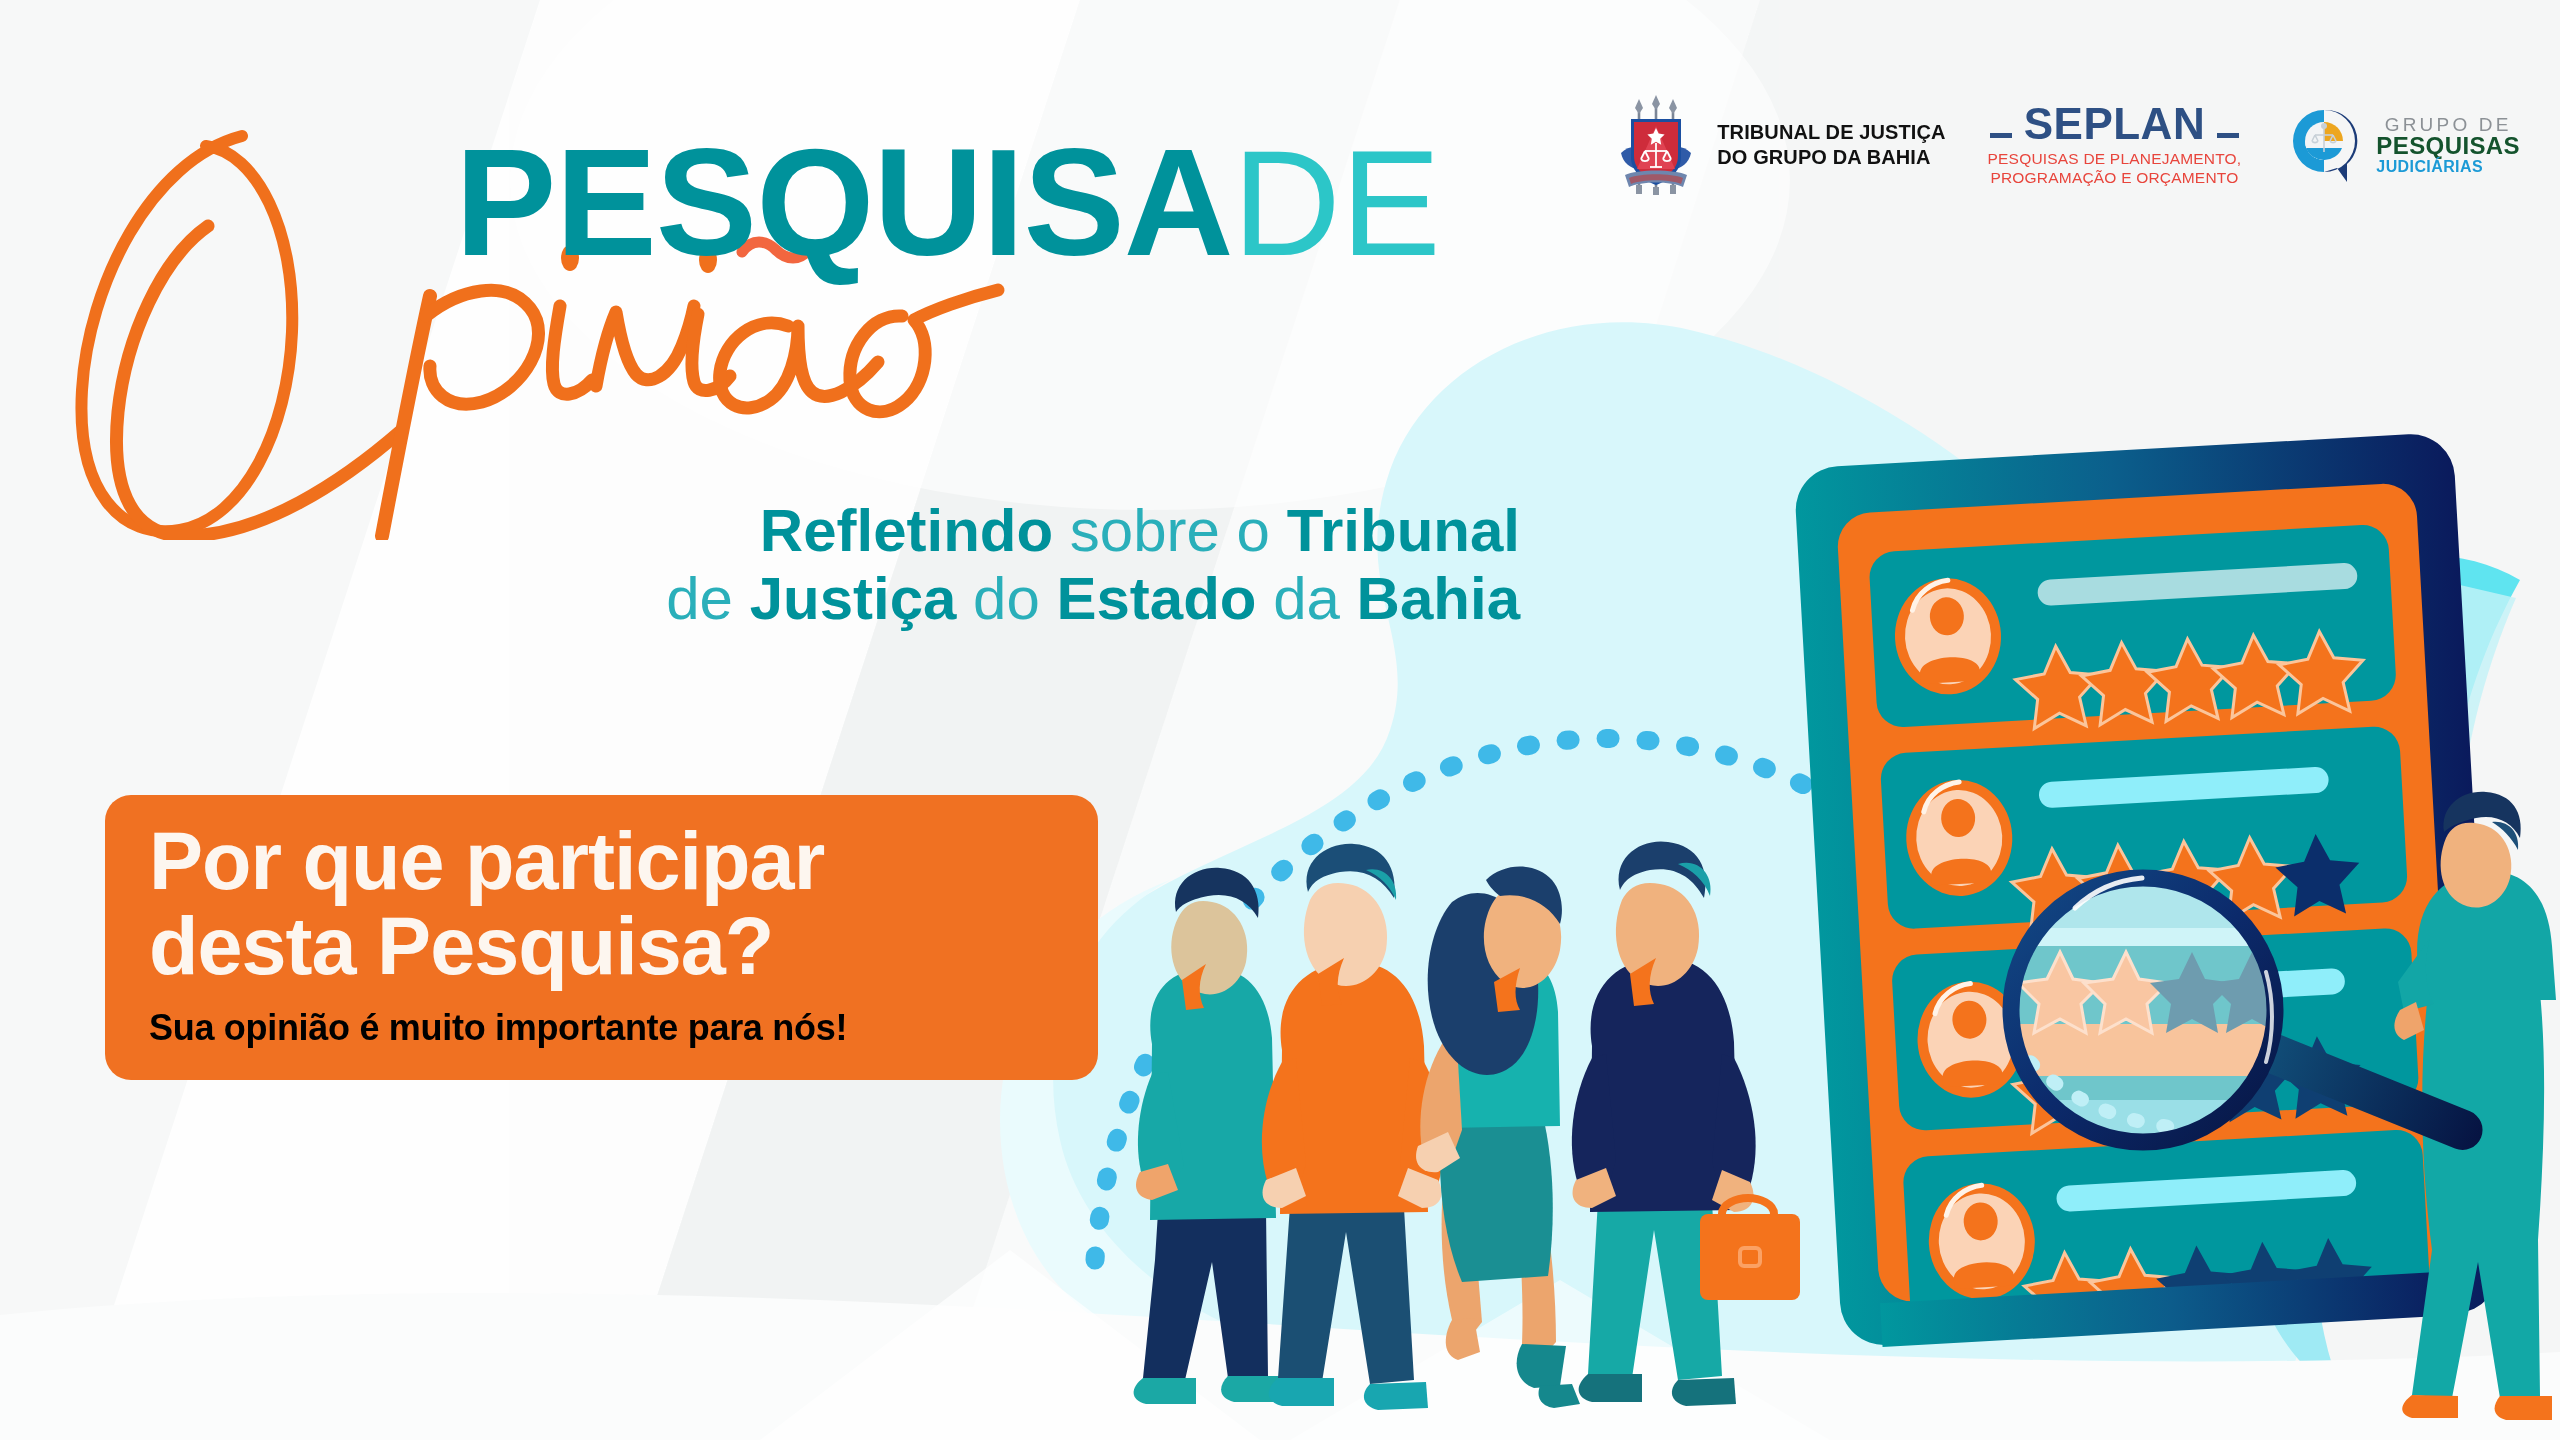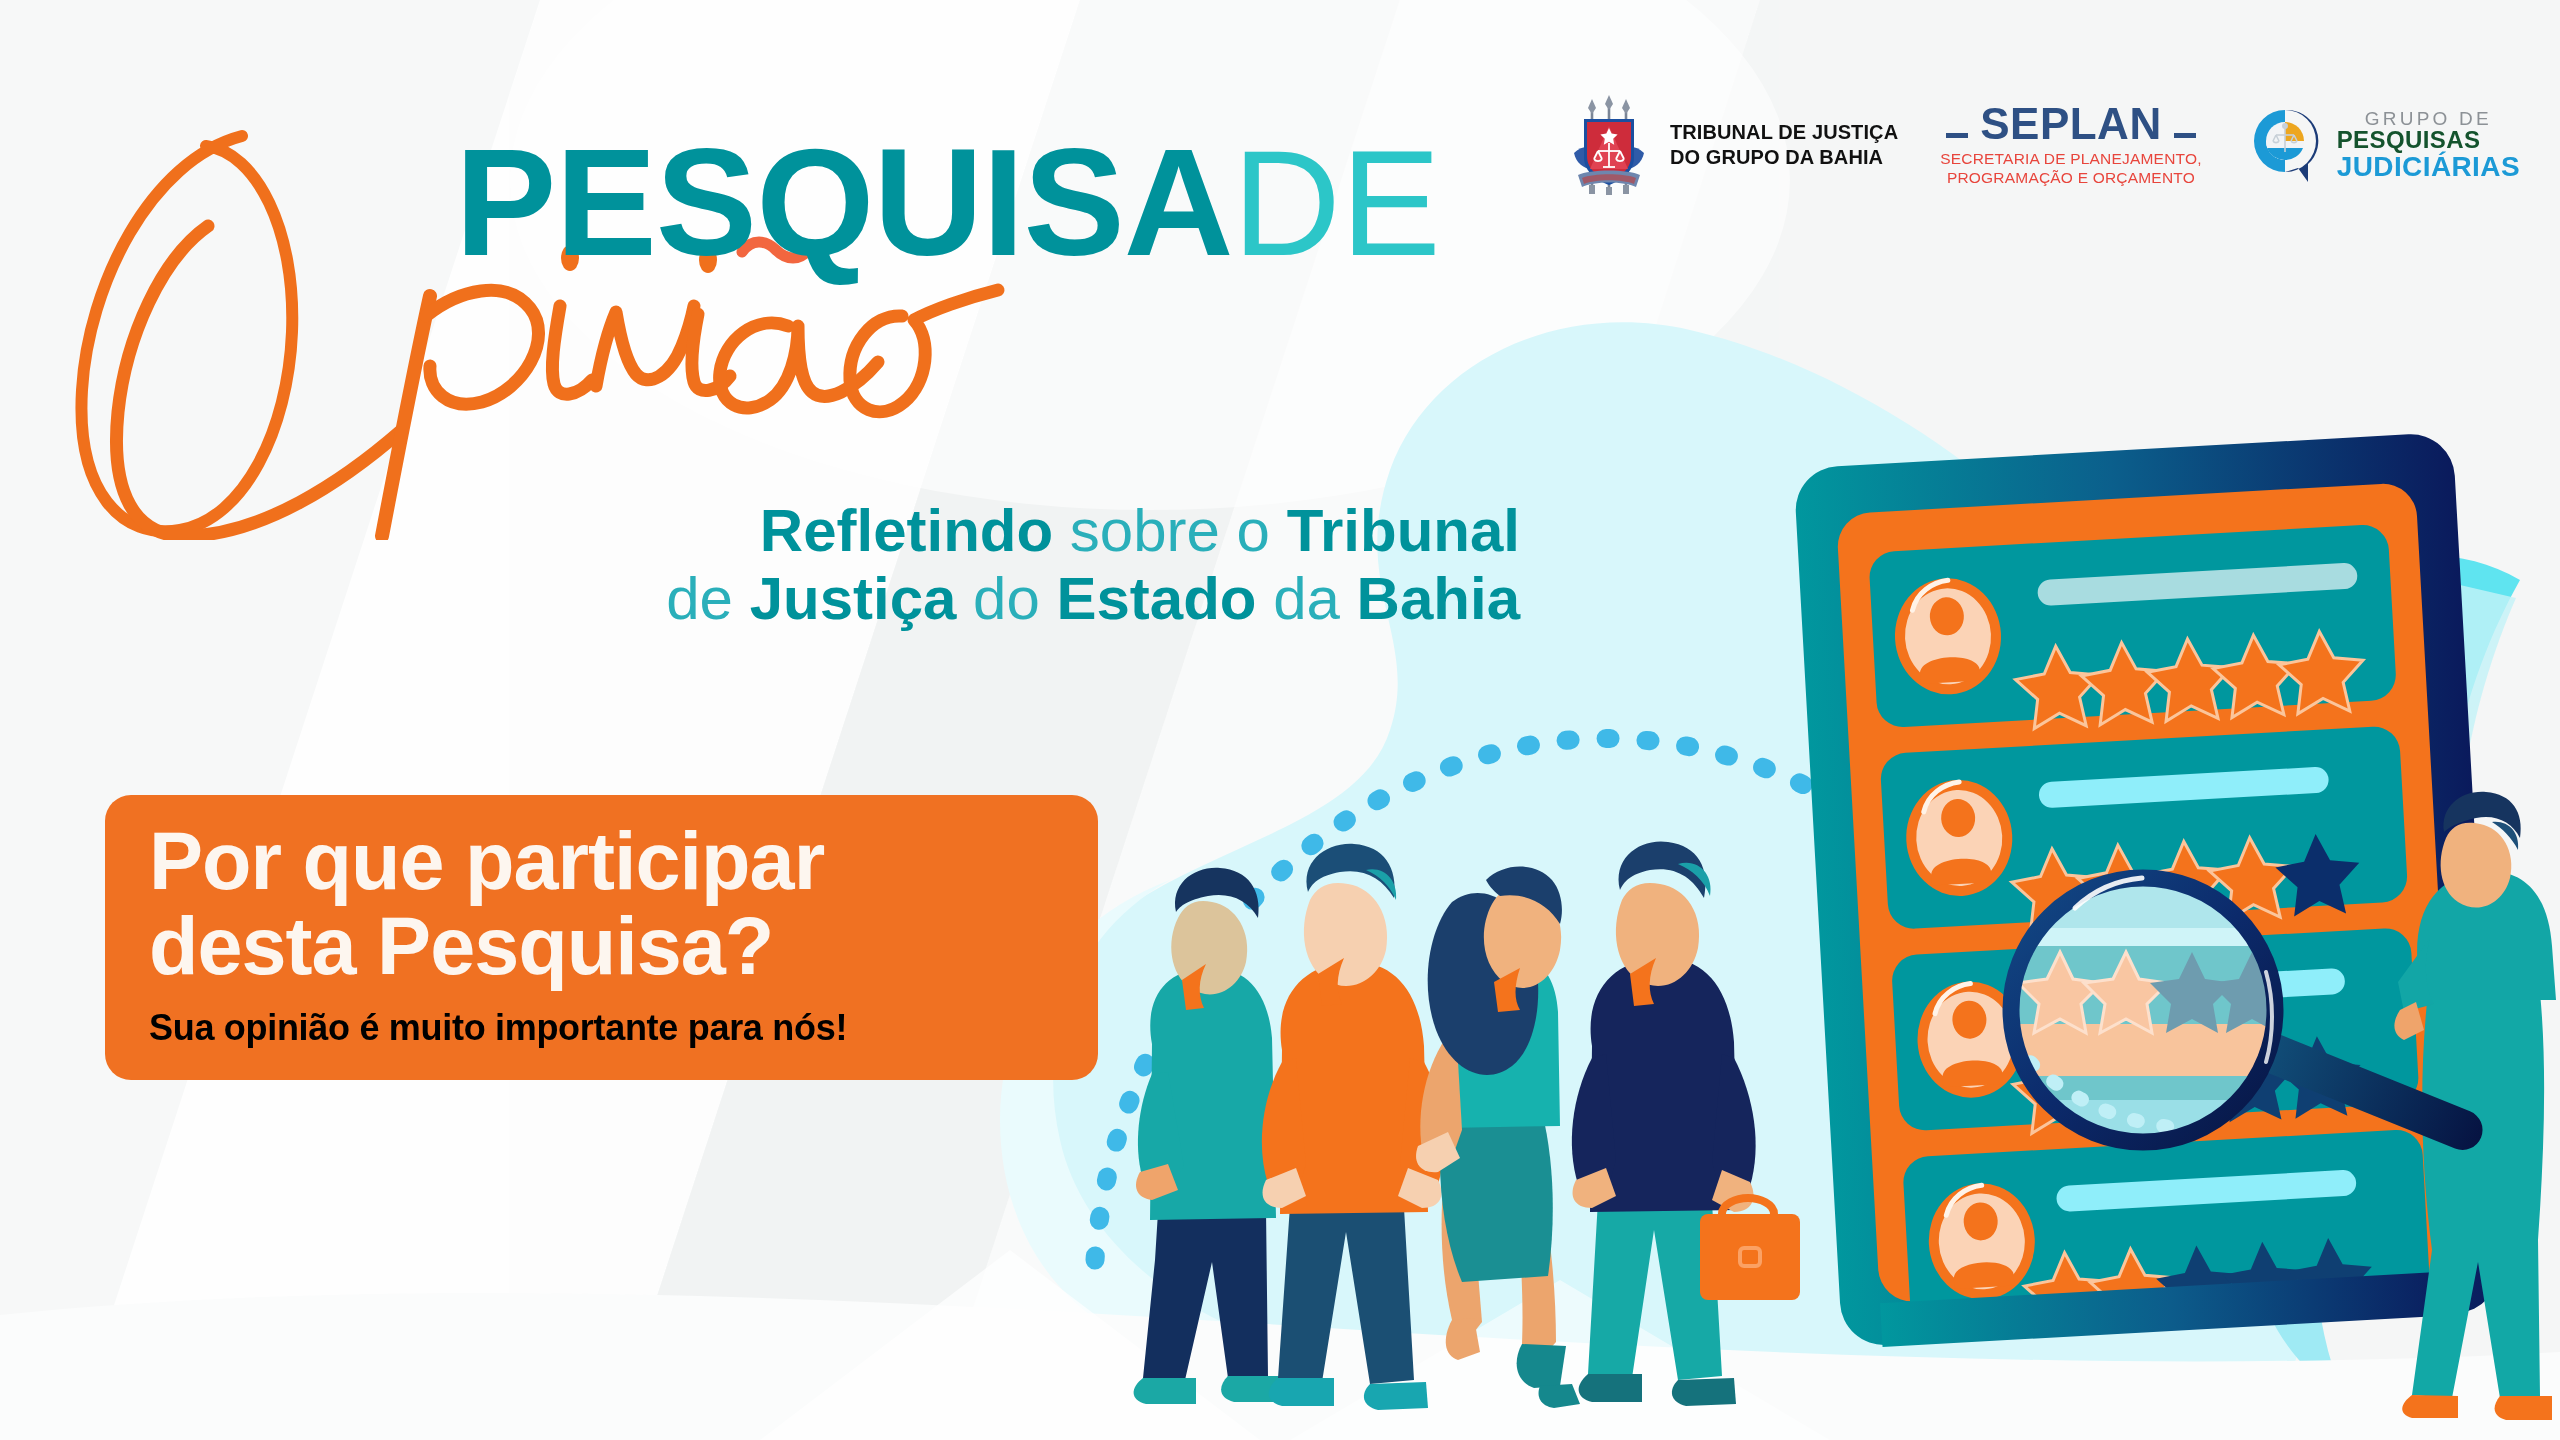--- a/index.html
+++ b/index.html
@@ -93,21 +93,21 @@
   #logo-seplan .sep-sub {
     margin-top:4px; text-align:center; color:#E8453C;
     font-size:15.5px; line-height:1.22; letter-spacing:0.2px; white-space:nowrap;
   }
 
   
   #logo-gpj { margin-left:44px; gap:13px; }
   #logo-gpj .gpj-text { line-height:1.02; }
   #logo-gpj .gpj-l1 { font-size:19px; color:#8C9196; letter-spacing:3.2px;text-align:center; }
   #logo-gpj .gpj-l2 { font-size:24px; font-weight:bold; color:#14532d; letter-spacing:0.4px;}
-  #logo-gpj .gpj-l3 { font-size:28px; font-weight:bold; color:#1C9AD6; letter-spacing:0.4px;}
+  #logo-gpj .gpj-l3 { font-size:16px; font-weight:bold; color:#1C9AD6; letter-spacing:0.4px;}
 
   .sr { position:absolute; width:1px;height:1px;overflow:hidden;clip:rect(0 0 0 0); }
 </style>
 </head>
 <body>
 
 <div id="stage">
 
   <svg class="layer" viewBox="0 0 2560 1440" preserveAspectRatio="none" aria-hidden="true">
     <defs>
@@ -532,21 +532,21 @@
       </div>
     </div>
 
     <div class="logo-group" id="logo-seplan">
       <div class="sep-top">
         <span class="sep-rule"></span>
         <span class="sep-word">SEPLAN</span>
         <span class="sep-rule"></span>
       </div>
       <div class="sep-sub">
-        <div>SECRETARIA DE PLANEJAMENTO,</div>
+        <div>PESQUISAS DE PLANEJAMENTO,</div>
         <div>PROGRAMAÇÃO E ORÇAMENTO</div>
       </div>
     </div>
 
     <div class="logo-group" id="logo-gpj">
       <svg width="78" height="78" viewBox="0 0 78 78" aria-hidden="true">
         <path d="M39,4 A31,31 0 0 0 39,66 L39,4 Z" fill="#1C9AD6"></path>
         <path d="M39,4 A31,31 0 0 1 39,66 L52,62 L62,76 L62,58 A31,31 0 0 0 39,4 Z" fill="#1C3C78"></path>
         <circle cx="39" cy="35" r="19" fill="#F2F4F6"></circle>
         <path d="M39,16 A19,19 0 0 1 58,35 L39,35 Z" fill="#EDA61F"></path>

